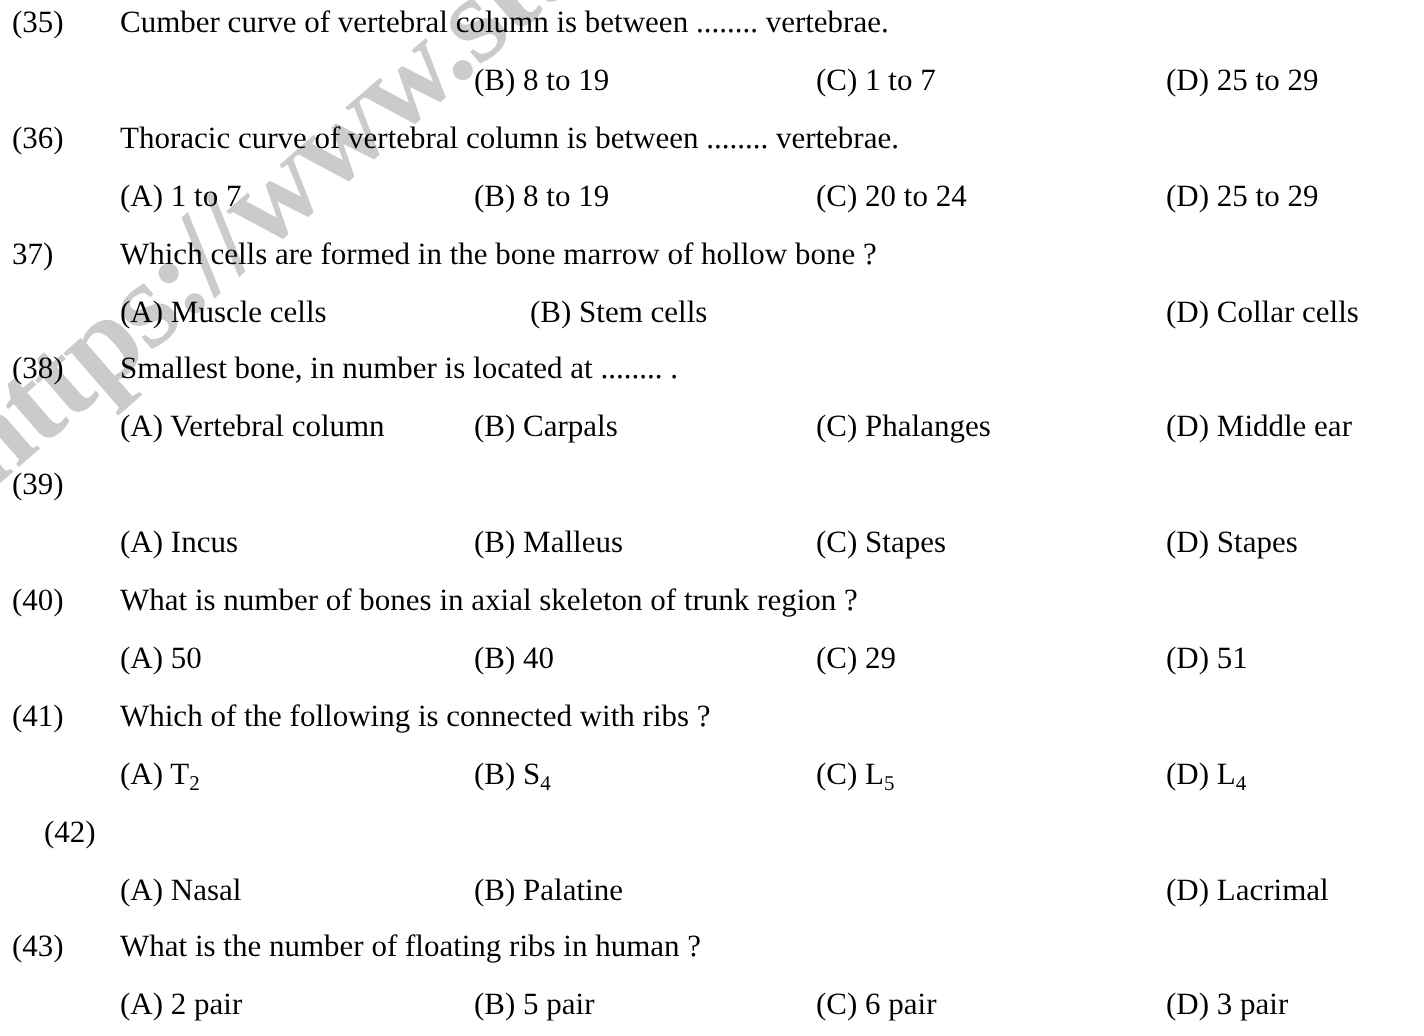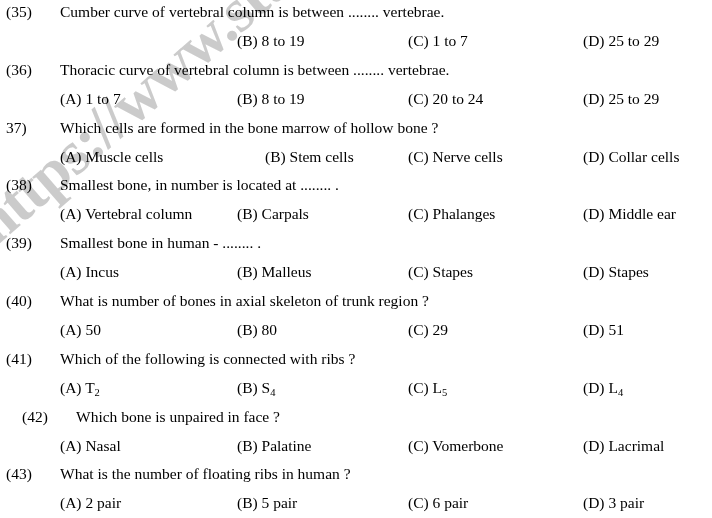--- a/index.html
+++ b/index.html
@@ -110,71 +110,67 @@
         <span class="opt" style="left: 408px;"><span class="lab">(C)</span> <span class="val">20 to 24</span></span>
         <span class="opt" style="left: 583px;"><span class="lab">(D)</span> <span class="val">25 to 29</span></span>
       </div>
       <div class="row" style="top: 117.6px;">
         <span class="qnum">37)</span>
         <span class="qtext">Which cells are formed in the bone marrow of hollow bone ?</span>
       </div>
       <div class="row" style="top: 146.5px;">
         <span class="opt" style="left: 60px;"><span class="lab">(A)</span> <span class="val">Muscle cells</span></span>
         <span class="opt" style="left: 265px;"><span class="lab">(B)</span> <span class="val">Stem cells</span></span>
-        <span class="opt" style="left: 408px;"><span class="lab">(C)</span> <span class="val">Nerve cells</span></span>
         <span class="opt" style="left: 583px;"><span class="lab">(D)</span> <span class="val">Collar cells</span></span>
       </div>
       <div class="row" style="top: 175.4px;">
         <span class="qnum">(38)</span>
         <span class="qtext">Smallest bone, in number is located at ........ .</span>
       </div>
       <div class="row" style="top: 204.3px;">
         <span class="opt" style="left: 60px;"><span class="lab">(A)</span> <span class="val">Vertebral column</span></span>
         <span class="opt" style="left: 237px;"><span class="lab">(B)</span> <span class="val">Carpals</span></span>
         <span class="opt" style="left: 408px;"><span class="lab">(C)</span> <span class="val">Phalanges</span></span>
         <span class="opt" style="left: 583px;"><span class="lab">(D)</span> <span class="val">Middle ear</span></span>
       </div>
       <div class="row" style="top: 233.2px;">
         <span class="qnum">(39)</span>
-        <span class="qtext">Smallest bone in human - ........ .</span>
       </div>
       <div class="row" style="top: 262.1px;">
         <span class="opt" style="left: 60px;"><span class="lab">(A)</span> <span class="val">Incus</span></span>
         <span class="opt" style="left: 237px;"><span class="lab">(B)</span> <span class="val">Malleus</span></span>
         <span class="opt" style="left: 408px;"><span class="lab">(C)</span> <span class="val">Stapes</span></span>
         <span class="opt" style="left: 583px;"><span class="lab">(D)</span> <span class="val">Stapes</span></span>
       </div>
       <div class="row" style="top: 291px;">
         <span class="qnum">(40)</span>
         <span class="qtext">What is number of bones in axial skeleton of trunk region ?</span>
       </div>
       <div class="row" style="top: 319.9px;">
         <span class="opt" style="left: 60px;"><span class="lab">(A)</span> <span class="val">50</span></span>
-        <span class="opt" style="left: 237px;"><span class="lab">(B)</span> <span class="val">80</span></span>
+        <span class="opt" style="left: 237px;"><span class="lab">(B)</span> <span class="val">40</span></span>
         <span class="opt" style="left: 408px;"><span class="lab">(C)</span> <span class="val">29</span></span>
         <span class="opt" style="left: 583px;"><span class="lab">(D)</span> <span class="val">51</span></span>
       </div>
       <div class="row" style="top: 348.8px;">
         <span class="qnum">(41)</span>
         <span class="qtext">Which of the following is connected with ribs ?</span>
       </div>
       <div class="row" style="top: 377.7px;">
         <span class="opt" style="left: 60px;"><span class="lab">(A)</span> <span class="val">T</span><sub>2</sub></span>
         <span class="opt" style="left: 237px;"><span class="lab">(B)</span> <span class="val">S</span><sub>4</sub></span>
         <span class="opt" style="left: 408px;"><span class="lab">(C)</span> <span class="val">L</span><sub>5</sub></span>
         <span class="opt" style="left: 583px;"><span class="lab">(D)</span> <span class="val">L</span><sub>4</sub></span>
       </div>
       <div class="row" style="top: 406.6px; margin-left: 16px;">
         <span class="qnum">(42)</span>
-        <span class="qtext">Which bone is unpaired in face ?</span>
       </div>
       <div class="row" style="top: 435.5px;">
         <span class="opt" style="left: 60px;"><span class="lab">(A)</span> <span class="val">Nasal</span></span>
         <span class="opt" style="left: 237px;"><span class="lab">(B)</span> <span class="val">Palatine</span></span>
-        <span class="opt" style="left: 408px;"><span class="lab">(C)</span> <span class="val">Vomerbone</span></span>
         <span class="opt" style="left: 583px;"><span class="lab">(D)</span> <span class="val">Lacrimal</span></span>
       </div>
       <div class="row" style="top: 464.4px;">
         <span class="qnum">(43)</span>
         <span class="qtext">What is the number of floating ribs in human ?</span>
       </div>
       <div class="row" style="top: 493.3px;">
         <span class="opt" style="left: 60px; text-align: center;"><span class="lab">(A)</span> <span class="val">2 pair</span></span>
         <span class="opt" style="left: 237px;"><span class="lab">(B)</span> <span class="val">5 pair</span></span>
         <span class="opt" style="left: 408px;"><span class="lab">(C)</span> <span class="val">6 pair</span></span>

